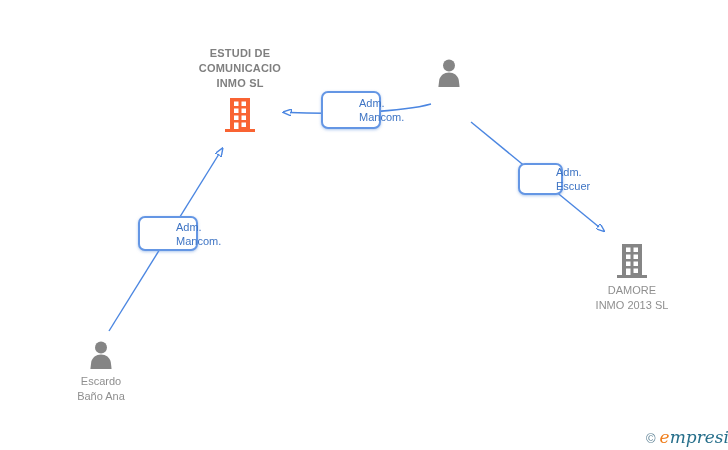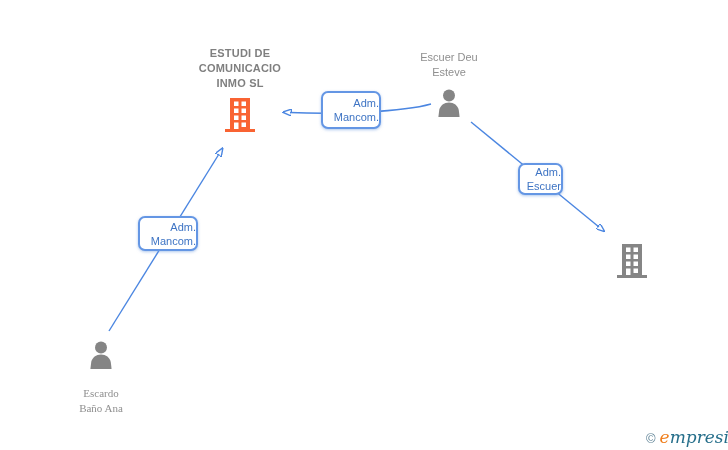--- a/index.html
+++ b/index.html
@@ -12,29 +12,30 @@
   .node{
     position:absolute;display:flex;flex-direction:column;align-items:center;
     color:#8f8f8f;font-size:11px;line-height:15px;text-align:center;cursor:pointer;
   }
   .node .node-icon{flex:0 0 auto;}
   .node.company-focus .node-label{font-weight:bold;color:#7f7f7f;letter-spacing:.2px;}
   .icon-orange{color:#f96332;}
   .icon-gray{color:#858585;}
   .gap-top-7{margin-top:7px;}
   .gap-top-8{margin-top:8px;}
-  .gap-top-4{margin-top:16px;font-family:Liberation Serif, serif;}
+  .gap-top-4{margin-top:4px;}
   .gap-top-5{margin-top:5px;}
   .edge-label{
     position:absolute;box-sizing:border-box;background:#ffffff;
     border:2px solid #6496e4;border-radius:7px;
     box-shadow:0 1px 3px rgba(110,155,220,.55);
     color:#3e74c4;font-size:11px;line-height:14px;
-    display:flex;flex-direction:column;align-items:flex-end;justify-content:center;
+    display:flex;flex-direction:column;align-items:flex-start;justify-content:center;
     cursor:pointer;
+    padding-left:36px;
   }
   .watermark{
     position:absolute;left:646px;top:427px;display:flex;align-items:baseline;gap:4px;cursor:pointer;
   }
   .wm-copy{font-size:13px;color:#5f8396;font-style:normal;}
   .wm-brand{font-family:"DejaVu Serif",serif;font-style:italic;font-size:17px;line-height:20px;}
   .wm-e{color:#ef7d1a;}
   .wm-rest{color:#256e8a;}
 </style>
 </head>
@@ -67,43 +68,43 @@
       <rect x="10" y="10.5" width="4.5" height="4.5" fill="#fff"></rect>
       <rect x="17.5" y="10.5" width="4.5" height="4.5" fill="#fff"></rect>
       <rect x="10" y="17.5" width="4.5" height="4.5" fill="#fff"></rect>
       <rect x="17.5" y="17.5" width="4.5" height="4.5" fill="#fff"></rect>
       <rect x="10" y="24.5" width="4.5" height="6.5" fill="#fff"></rect>
       <rect x="17.5" y="24.5" width="4.5" height="4.5" fill="#fff"></rect>
     </svg>
   </div>
 
   <div class="node" style="left:389px;top:50px;width:120px;">
-    <div class="node-label">
-      <div>Escuer Deu</div>
-      <div>Esteve</div>
-    </div>
     <svg class="node-icon icon-gray gap-top-8" width="28" height="30" viewBox="0 0 28 30">
       <circle cx="14" cy="7.5" r="6" fill="currentColor"></circle>
       <path d="M14 14.5 C9 14.5 5.2 17.6 4.3 21.8 L3.4 29 L24.6 29 L23.7 21.8 C22.8 17.6 19 14.5 14 14.5 Z" fill="currentColor"></path>
     </svg>
   </div>
 
   <div class="node" style="left:572px;top:244px;width:120px;">
     <svg class="node-icon icon-gray" width="32" height="34" viewBox="0 0 32 34">
       <rect x="6" y="0" width="20" height="31" fill="currentColor"></rect>
       <rect x="1" y="31" width="30" height="3" fill="currentColor"></rect>
       <rect x="10" y="3.5" width="4.5" height="4.5" fill="#fff"></rect>
       <rect x="17.5" y="3.5" width="4.5" height="4.5" fill="#fff"></rect>
       <rect x="10" y="10.5" width="4.5" height="4.5" fill="#fff"></rect>
       <rect x="17.5" y="10.5" width="4.5" height="4.5" fill="#fff"></rect>
       <rect x="10" y="17.5" width="4.5" height="4.5" fill="#fff"></rect>
       <rect x="17.5" y="17.5" width="4.5" height="4.5" fill="#fff"></rect>
       <rect x="10" y="24.5" width="4.5" height="6.5" fill="#fff"></rect>
       <rect x="17.5" y="24.5" width="4.5" height="4.5" fill="#fff"></rect>
     </svg>
+    <div class="node-label gap-top-5">
+      <div>DAMORE</div>
+      <div>INMO 2013 SL</div>
+    </div>
   </div>
 
   <div class="node" style="left:41px;top:340px;width:120px;">
     <svg class="node-icon icon-gray" width="28" height="30" viewBox="0 0 28 30">
       <circle cx="14" cy="7.5" r="6" fill="currentColor"></circle>
       <path d="M14 14.5 C9 14.5 5.2 17.6 4.3 21.8 L3.4 29 L24.6 29 L23.7 21.8 C22.8 17.6 19 14.5 14 14.5 Z" fill="currentColor"></path>
     </svg>
     <div class="node-label gap-top-4">
       <div>Escardo</div>
       <div>Baño Ana</div>

